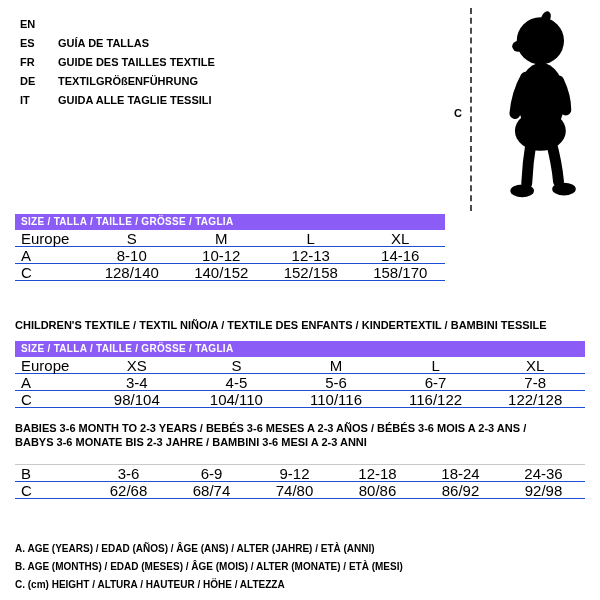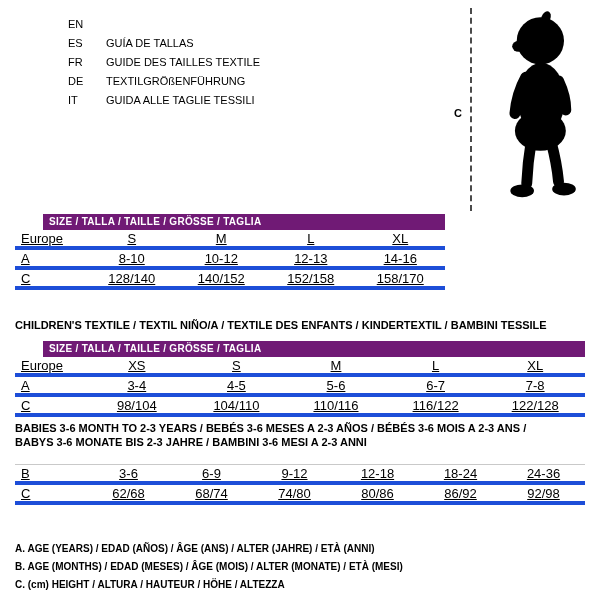--- a/index.html
+++ b/index.html
@@ -8,21 +8,21 @@
     width: 600px;
     height: 600px;
     background: #ffffff;
     color: #000000;
     font-family: "Liberation Sans", sans-serif;
     overflow: hidden;
   }
 
   
   .lang-list { position: absolute; top: 15px; left: 20px; }
-  .lang-row { display: flex; font-size: 11px; font-weight: normal; line-height: 19px; margin-left: 48px; }
+  .lang-row { display: flex; font-size: 11px; font-weight: bold; line-height: 19px; }
   .lang-code { width: 38px; flex: 0 0 38px; }
 
   
   .figure-area { position: absolute; top: 8px; right: 16px; width: 100px; height: 205px; }
   .dash-line {
     position: absolute; left: -14px; top: 0; height: 203px;
     border-left: 2px dashed #4a4a4a;
   }
   .height-label {
     position: absolute; left: -30px; top: 99px;
@@ -34,29 +34,28 @@
   .sec1 { top: 214px; width: 430px; }
   .sec2 { top: 318px; width: 570px; }
   .sec3 { top: 421px; width: 570px; }
   .sec-title { font-size: 11px; font-weight: bold; line-height: 14px; }
   .sec1 .sec-title, .sec2 .sec-title { margin-bottom: 9px; }
   .sec3 .sec-title { margin-bottom: 0; }
   .sec3 .tbl { margin-top: 15px; border-top: 1px solid #c9c9c9; }
 
   .band {
     height: 16px; line-height: 16px;
-    background: #701a75; color: #ffffff;
+    background: #8b5cf6; color: #ffffff;
     font-size: 10px; font-weight: bold;
-    padding-left: 6px; letter-spacing: 0.3px; margin-left: 28px;
+    padding-left: 6px; letter-spacing: 0.3px;
   }
   .trow {
     display: grid; height: 16px; align-items: center;
-    font-size: 13px;
-    border-bottom: 4px solid #1d4ed8;
-    text-decoration: underline;
+    font-size: 15px;
+    border-bottom: 1px solid #1d4ed8;
   }
   .cols4 { grid-template-columns: 72px repeat(4, 1fr); }
   .cols5 { grid-template-columns: 72px repeat(5, 1fr); }
   .cols6 { grid-template-columns: 72px repeat(6, 1fr); }
   .tcell { text-align: center; }
   .rowlabel { text-align: left; padding-left: 6px; }
 
   
   .notes { position: absolute; top: 540px; left: 15px; }
   .note { font-size: 10px; font-weight: bold; line-height: 18px; }

